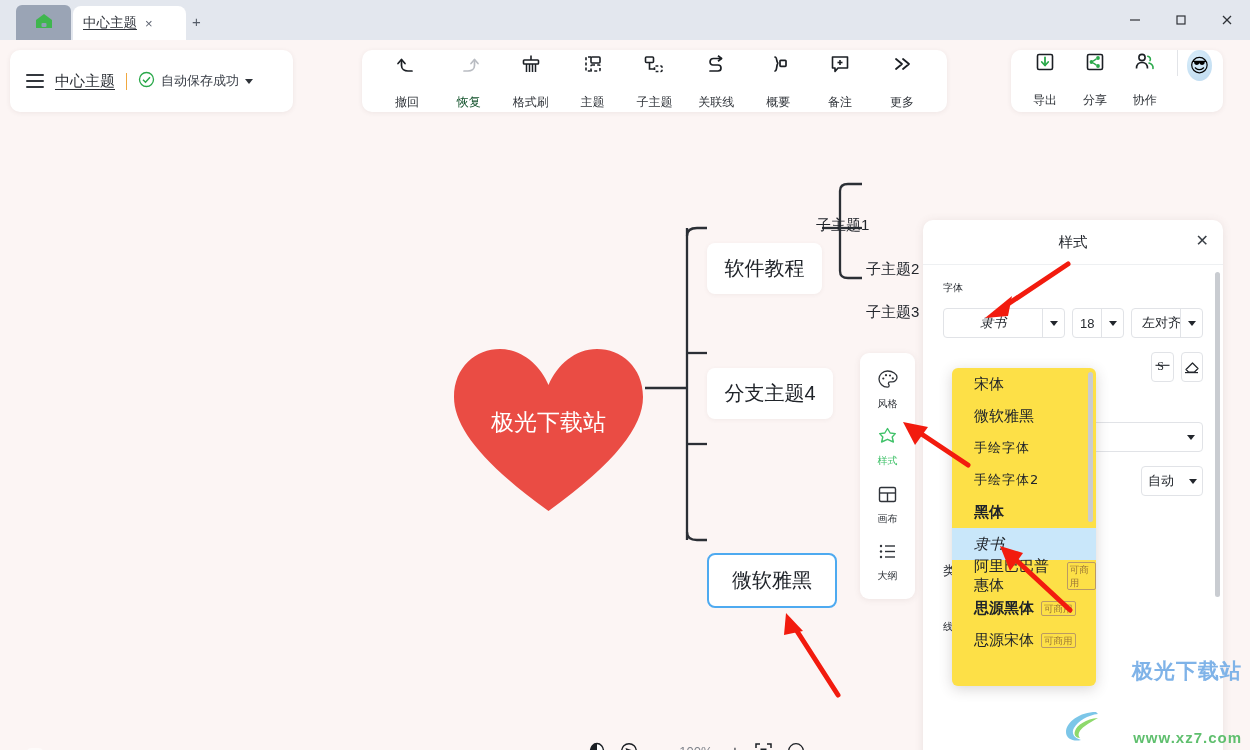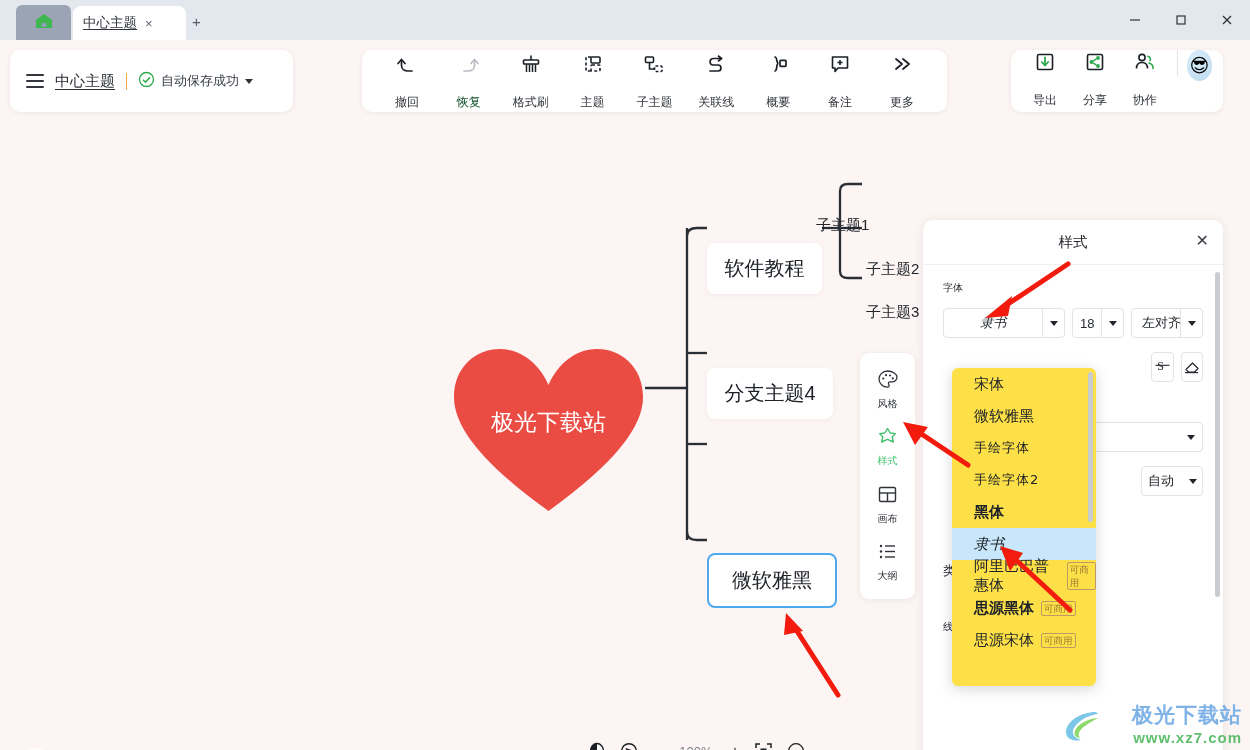--- a/index.html
+++ b/index.html
@@ -218,21 +218,21 @@
     position: absolute; left: 588px; top: 695px; height: 32px;
     display: flex; align-items: center; gap: 14px;
   }
   .zoombar .zi { cursor: pointer; display: flex; align-items: center; justify-content: center; }
   .zoombar .zpct { font-size: 13px; color: #7d828a; width: 40px; text-align: center; cursor: pointer; }
   .zoombar .zsign { font-size: 17px; color: #3a3f46; cursor: pointer; line-height: 1; }
 
   
   .wm { position: absolute; right: 8px; bottom: 4px; text-align: right; pointer-events: none; }
   .wm .l1 { font-size: 21px; font-weight: bold; color: #7fb3e8; letter-spacing: 1px; }
-  .wm .l2 { font-size: 15px; font-weight: bold; color: #5fbf6e; letter-spacing: 1px; }
+  .wm .l2 { font-size: 15px; font-weight: bold; color: #5fbf6e; letter-spacing: 1px; margin-top: 44px; }
   .wm-logo { position: absolute; right: 148px; bottom: 4px; width: 42px; height: 42px; }
 </style>
 </head>
 <body>
 
 <div id="app">
 
   <div class="titlebar">
     <div class="home-tab">
       <span>

